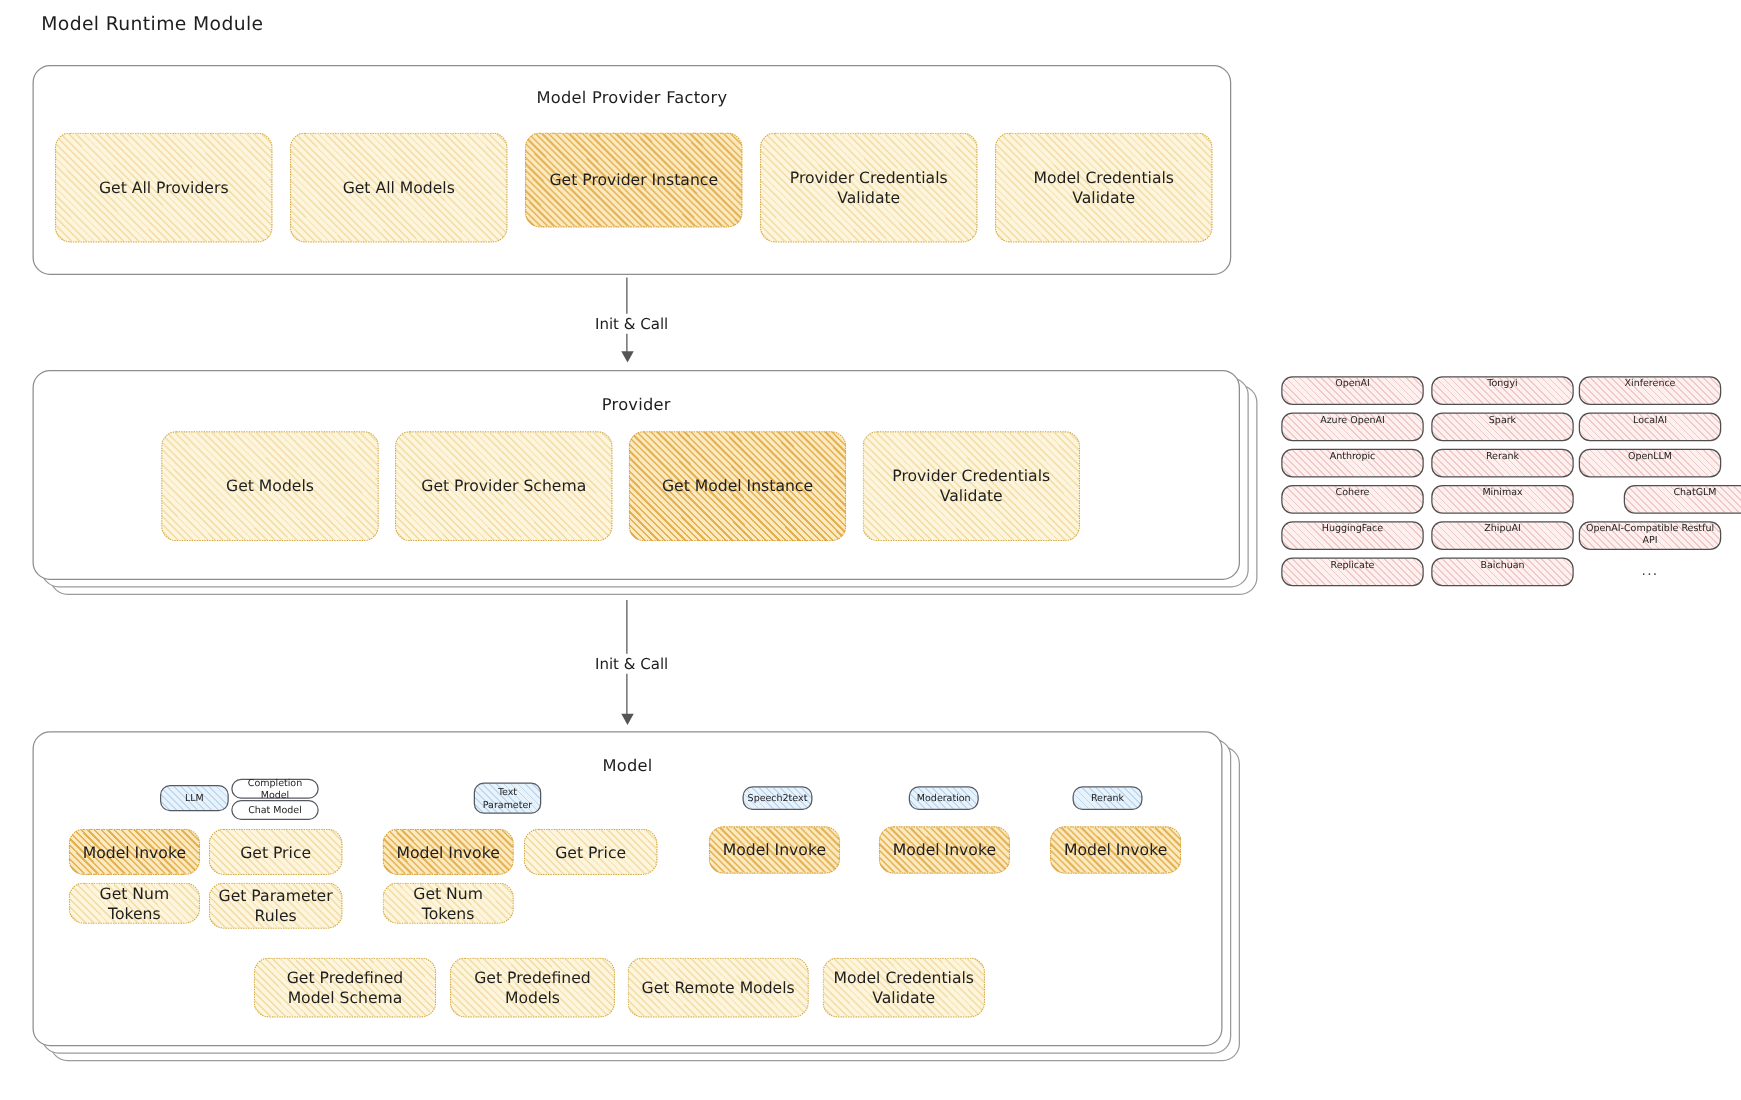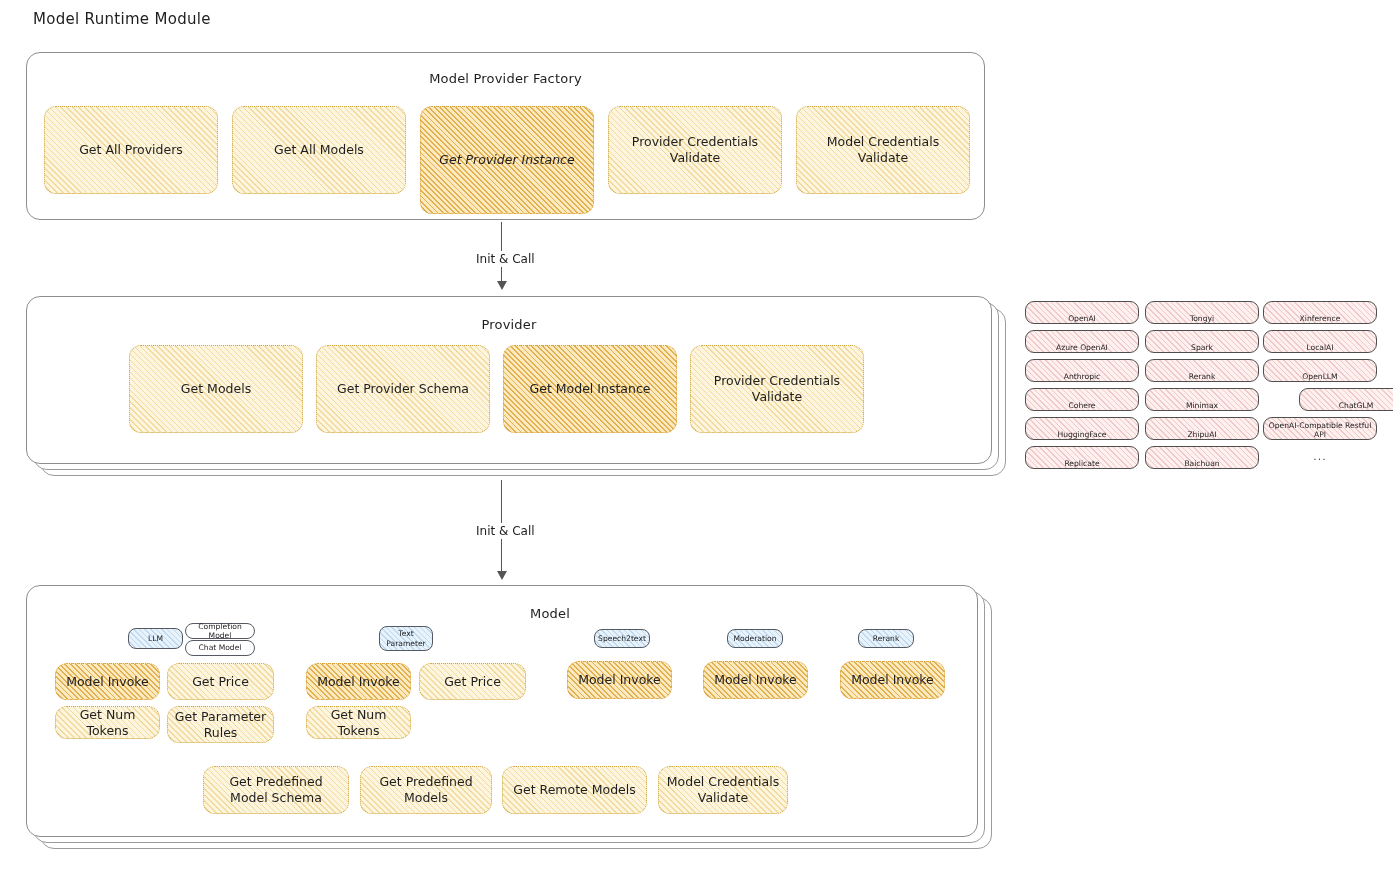--- a/index.html
+++ b/index.html
@@ -88,21 +88,21 @@
       rgba(255,255,255,0) 3.8px);
   }
 
   
   .pbox {
     position: absolute;
     box-sizing: border-box;
     border: 1.25px solid #4f4f4f;
     border-radius: 9px;
     display: flex;
-    align-items: flex-end;
+    align-items: flex-start;
     justify-content: center;
     text-align: center;
     font-size: 7.6px;
     color: #1e1e1e;
     background-color: #fdf0ef;
     background-image: repeating-linear-gradient(
       45deg,
       rgba(224,151,151,.45) 0px,
       rgba(224,151,151,.45) 1px,
       rgba(255,255,255,0) 1px,
@@ -182,21 +182,21 @@
   <div class="group-card" style="left:26px; top:52px; width:959px; height:168px;">
     <div class="group-title" style="top:18px;">Model Provider Factory</div>
   </div>
 
   <div class="ybox" style="left:44px; top:106px; width:174px; height:88px;">
     <span>Get All Providers</span>
   </div>
   <div class="ybox" style="left:232px; top:106px; width:174px; height:88px;">
     <span>Get All Models</span>
   </div>
-  <div class="ybox hot" style="left:420px; top:106px; width:174px; height:108px;font-style:italic;">
+  <div class="ybox hot" style="left:420px; top:106px; width:174px; height:76px;">
     <span>Get Provider Instance</span>
   </div>
   <div class="ybox" style="left:608px; top:106px; width:174px; height:88px;">
     <span>Provider Credentials Validate</span>
   </div>
   <div class="ybox" style="left:796px; top:106px; width:174px; height:88px;">
     <span>Model Credentials Validate</span>
   </div>
 
   <div class="arrow-line" style="left:501px; top:222px; height:62px;"></div>
@@ -276,21 +276,21 @@
     <span>OpenAI-Compatible Restful API</span>
   </div>
   <div class="pdots" style="left:1263px; top:450px; width:114px;">...</div>
 
   <div class="arrow-line" style="left:501px; top:480px; height:95px;"></div>
   <div class="arrow-head" style="left:497px; top:571px;"></div>
   <div class="arrow-label" style="left:473px; top:523px;">Init &amp; Call</div>
 
   <div class="group-shadow" style="left:40px; top:597px; width:952px; height:252px;"></div>
   <div class="group-shadow" style="left:33px; top:591px; width:952px; height:252px;"></div>
-  <div class="group-card" style="left:26px; top:585px; width:952px; height:252px; z-index:1;padding-left:48px;">
+  <div class="group-card" style="left:26px; top:585px; width:952px; height:252px; z-index:1;">
     <div class="group-title" style="top:20px;">Model</div>
   </div>
 
   <div class="tag" style="left:128px; top:628px; width:55px; height:21px; z-index:2;">
     <span>LLM</span>
   </div>
   <div class="tag plain" style="left:185px; top:623px; width:70px; height:16px; z-index:2;">
     <span>Completion Model</span>
   </div>
   <div class="tag plain" style="left:185px; top:640px; width:70px; height:16px; z-index:2;">

